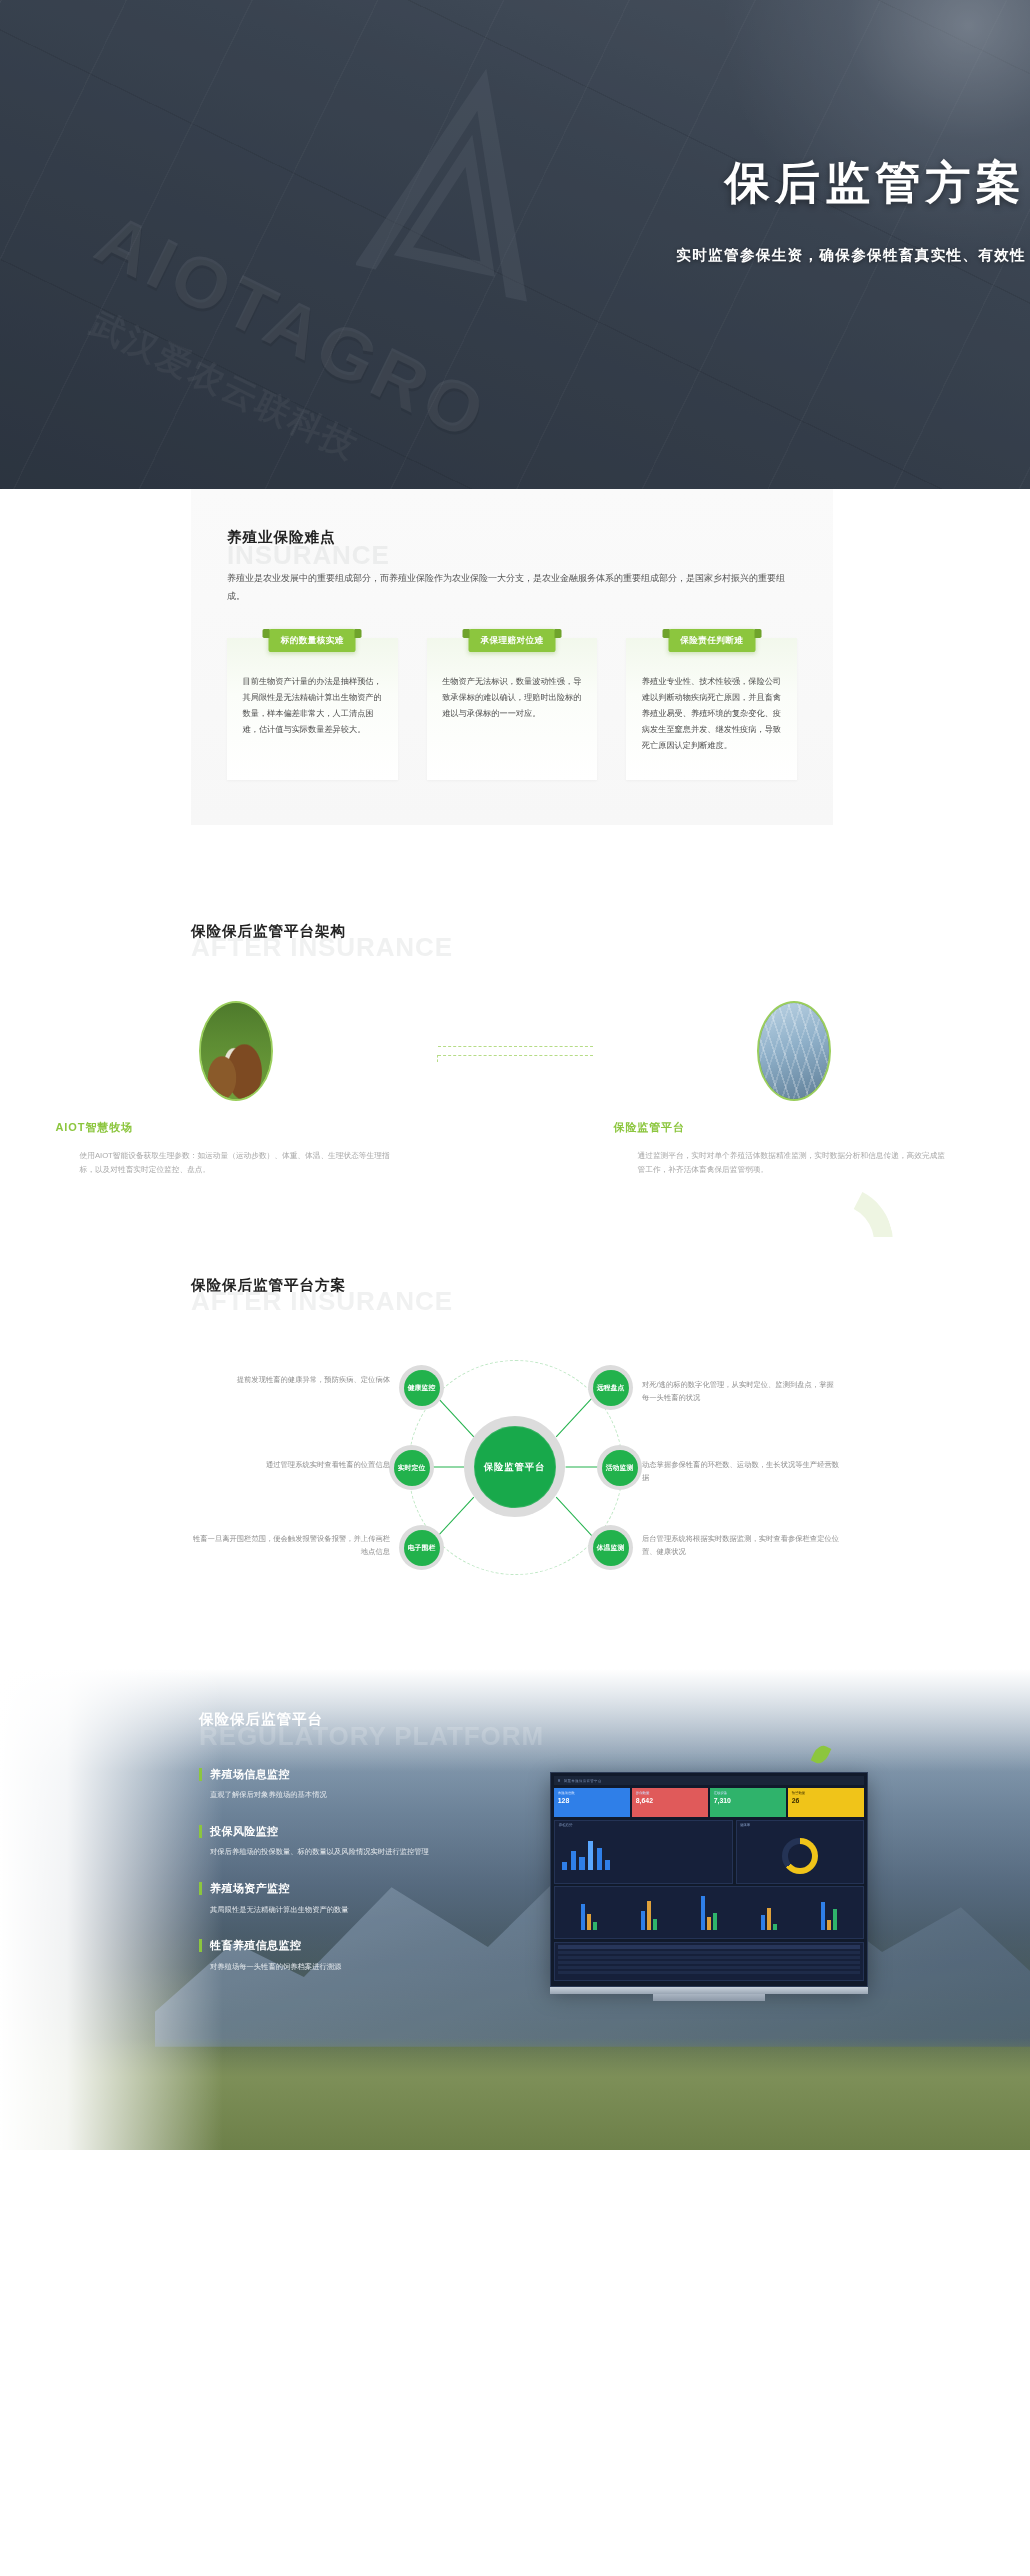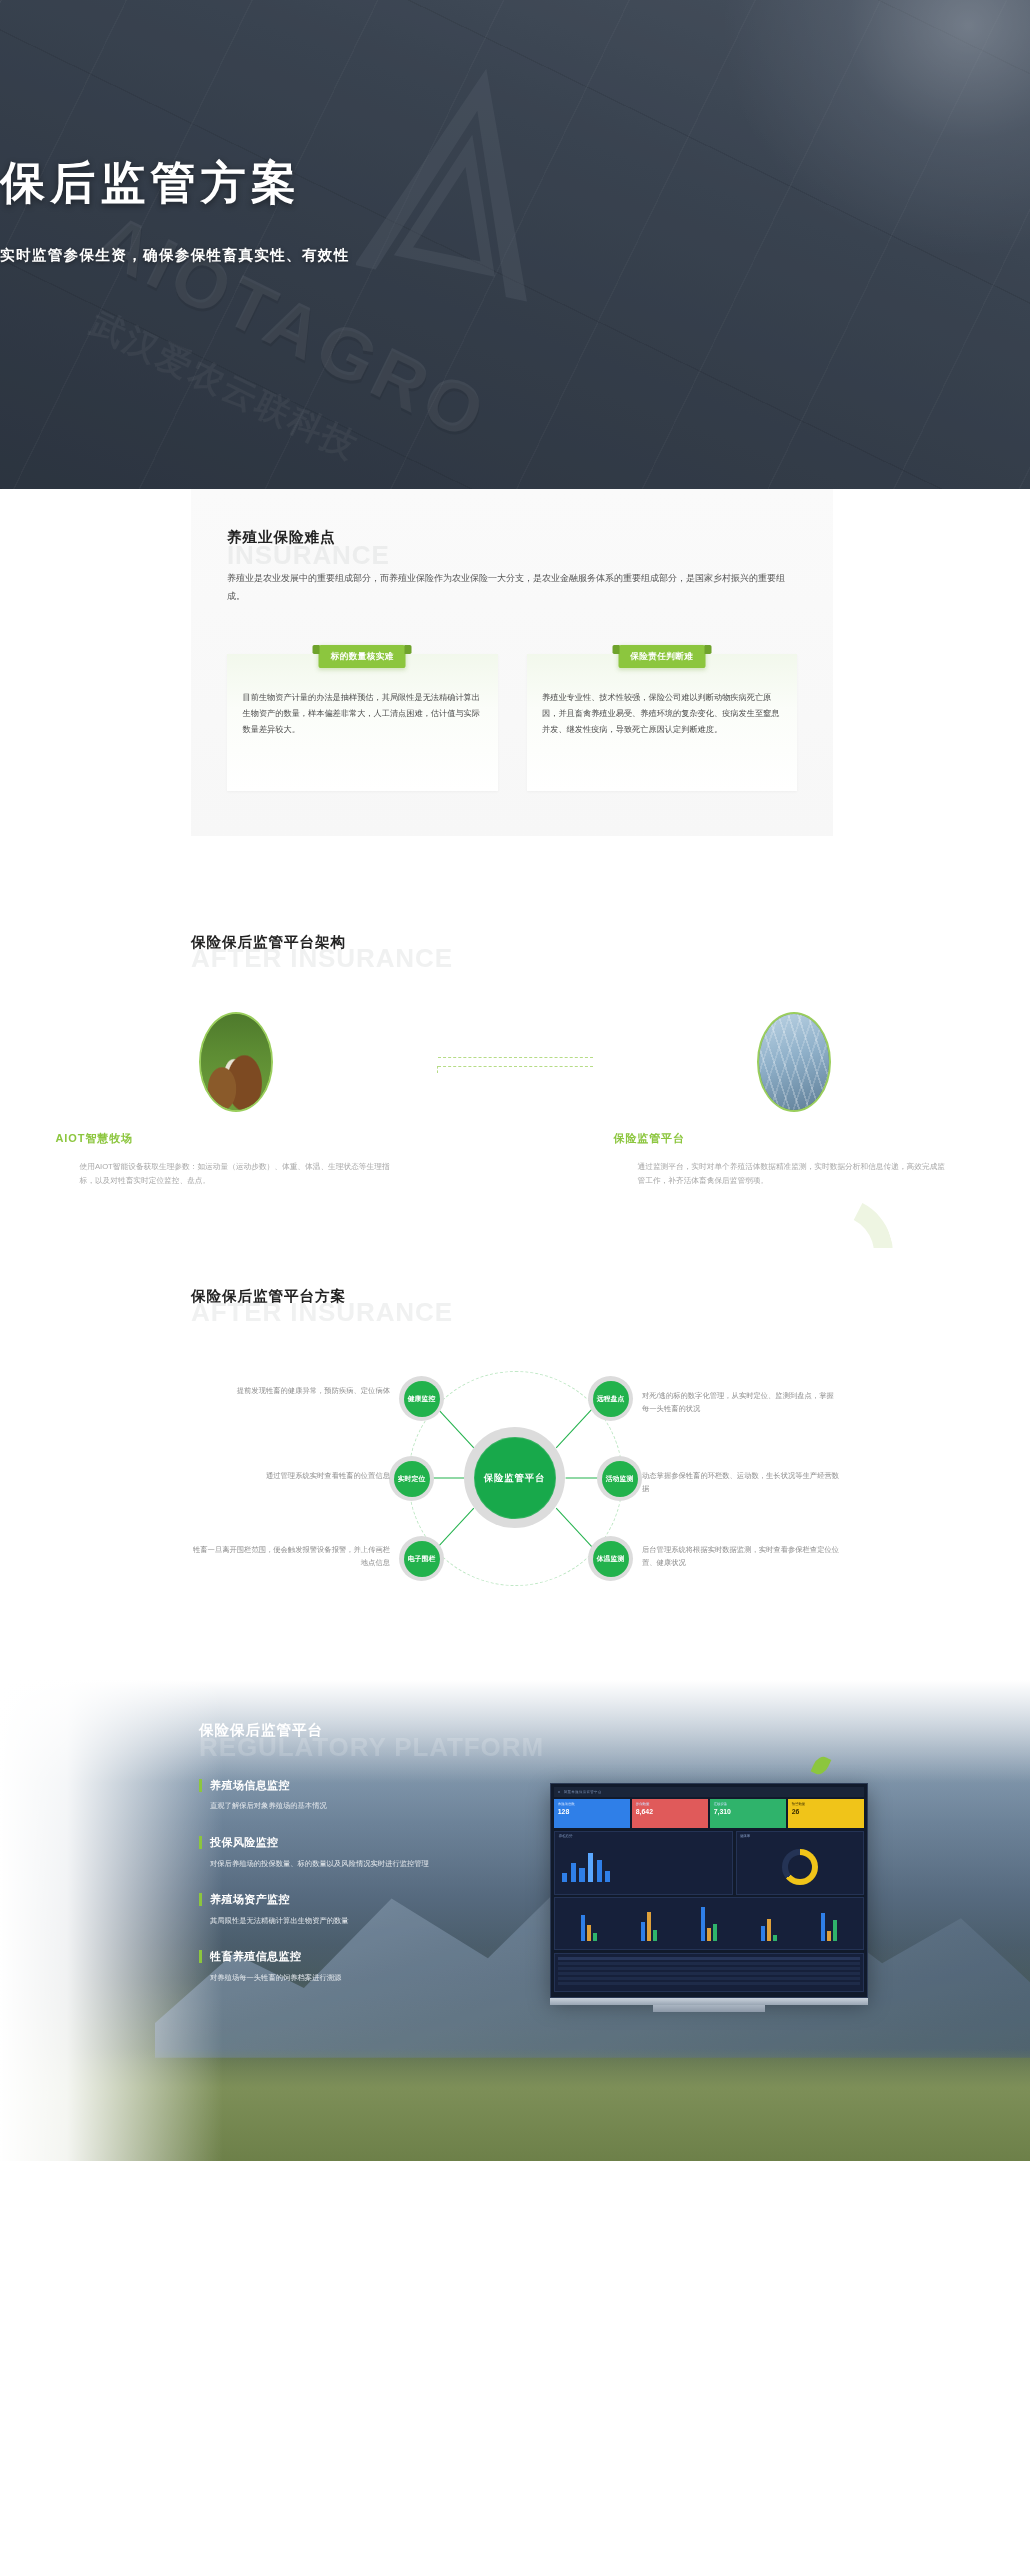--- a/index.html
+++ b/index.html
@@ -64,22 +64,22 @@
     transform:rotate(26deg);
     transform-origin:left top;
     font-size:34px;
     font-weight:bold;
     letter-spacing:2.6px;
     color:rgba(255,255,255,.07);
     white-space:nowrap;
   }
   .hero-overlay { position:absolute; inset:0; background:rgba(40,48,58,.30); }
   .hero-text {
-    position:absolute; left:0; right:12px; top:153px;
-    text-align:left; z-index:5;
+    position:absolute; left:0; right:4px; top:153px;
+    text-align:right; z-index:5;
   }
   .hero-title {
     font-size:45px; font-weight:bold; color:#fff;
     letter-spacing:5.2px;
     text-shadow:0 1.7px 6.9px rgba(0,0,0,.45);
   }
   .hero-sub {
     margin-top:33px;
     font-size:14.6px; font-weight:bold; color:#fff;
     letter-spacing:1.3px;
@@ -116,21 +116,21 @@
   }
   .lead {
     position:relative;
     font-size:9px; line-height:2.0; color:#555;
     margin-top:22px;
     max-width:100%;
   }
   .cards {
     display:flex;
     gap:29px;
-    margin-top:49px;
+    margin-top:33px;
   }
   .card {
     flex:1;
     position:relative;
     background:linear-gradient(180deg,#f2f8ec 0%, #fbfdf9 40%, #ffffff 100%);
     padding:36px 15.5px 26px 15.5px;
     min-height:137px;
     box-shadow:0 0.9px 2.6px rgba(0,0,0,.04);
   }
   .ribbon {
@@ -463,20 +463,24 @@
 
     <p class="lead">养殖业是农业发展中的重要组成部分，而养殖业保险作为农业保险一大分支，是农业金融服务体系的重要组成部分，是国家乡村振兴的重要组成。</p>
 
     <div class="cards">
 
       <div class="card">
         <div class="ribbon">标的数量核实难</div>
         <div class="card-body">目前生物资产计量的办法是抽样预估，其局限性是无法精确计算出生物资产的数量，样本偏差非常大，人工清点困难，估计值与实际数量差异较大。</div>
       </div>
 
+      <div class="card">
+        <div class="ribbon">承保理赔对位难</div>
+        <div class="card-body">生物资产无法标识，数量波动性强，导致承保标的难以确认，理赔时出险标的难以与承保标的一一对应。</div>
+      </div>
 
       <div class="card">
         <div class="ribbon">保险责任判断难</div>
         <div class="card-body">养殖业专业性、技术性较强，保险公司难以判断动物疾病死亡原因，并且畜禽养殖业易受、养殖环境的复杂变化、疫病发生至窒息并发、继发性疫病，导致死亡原因认定判断难度。</div>
       </div>
 
     </div>
   </div>
 </section>
 

